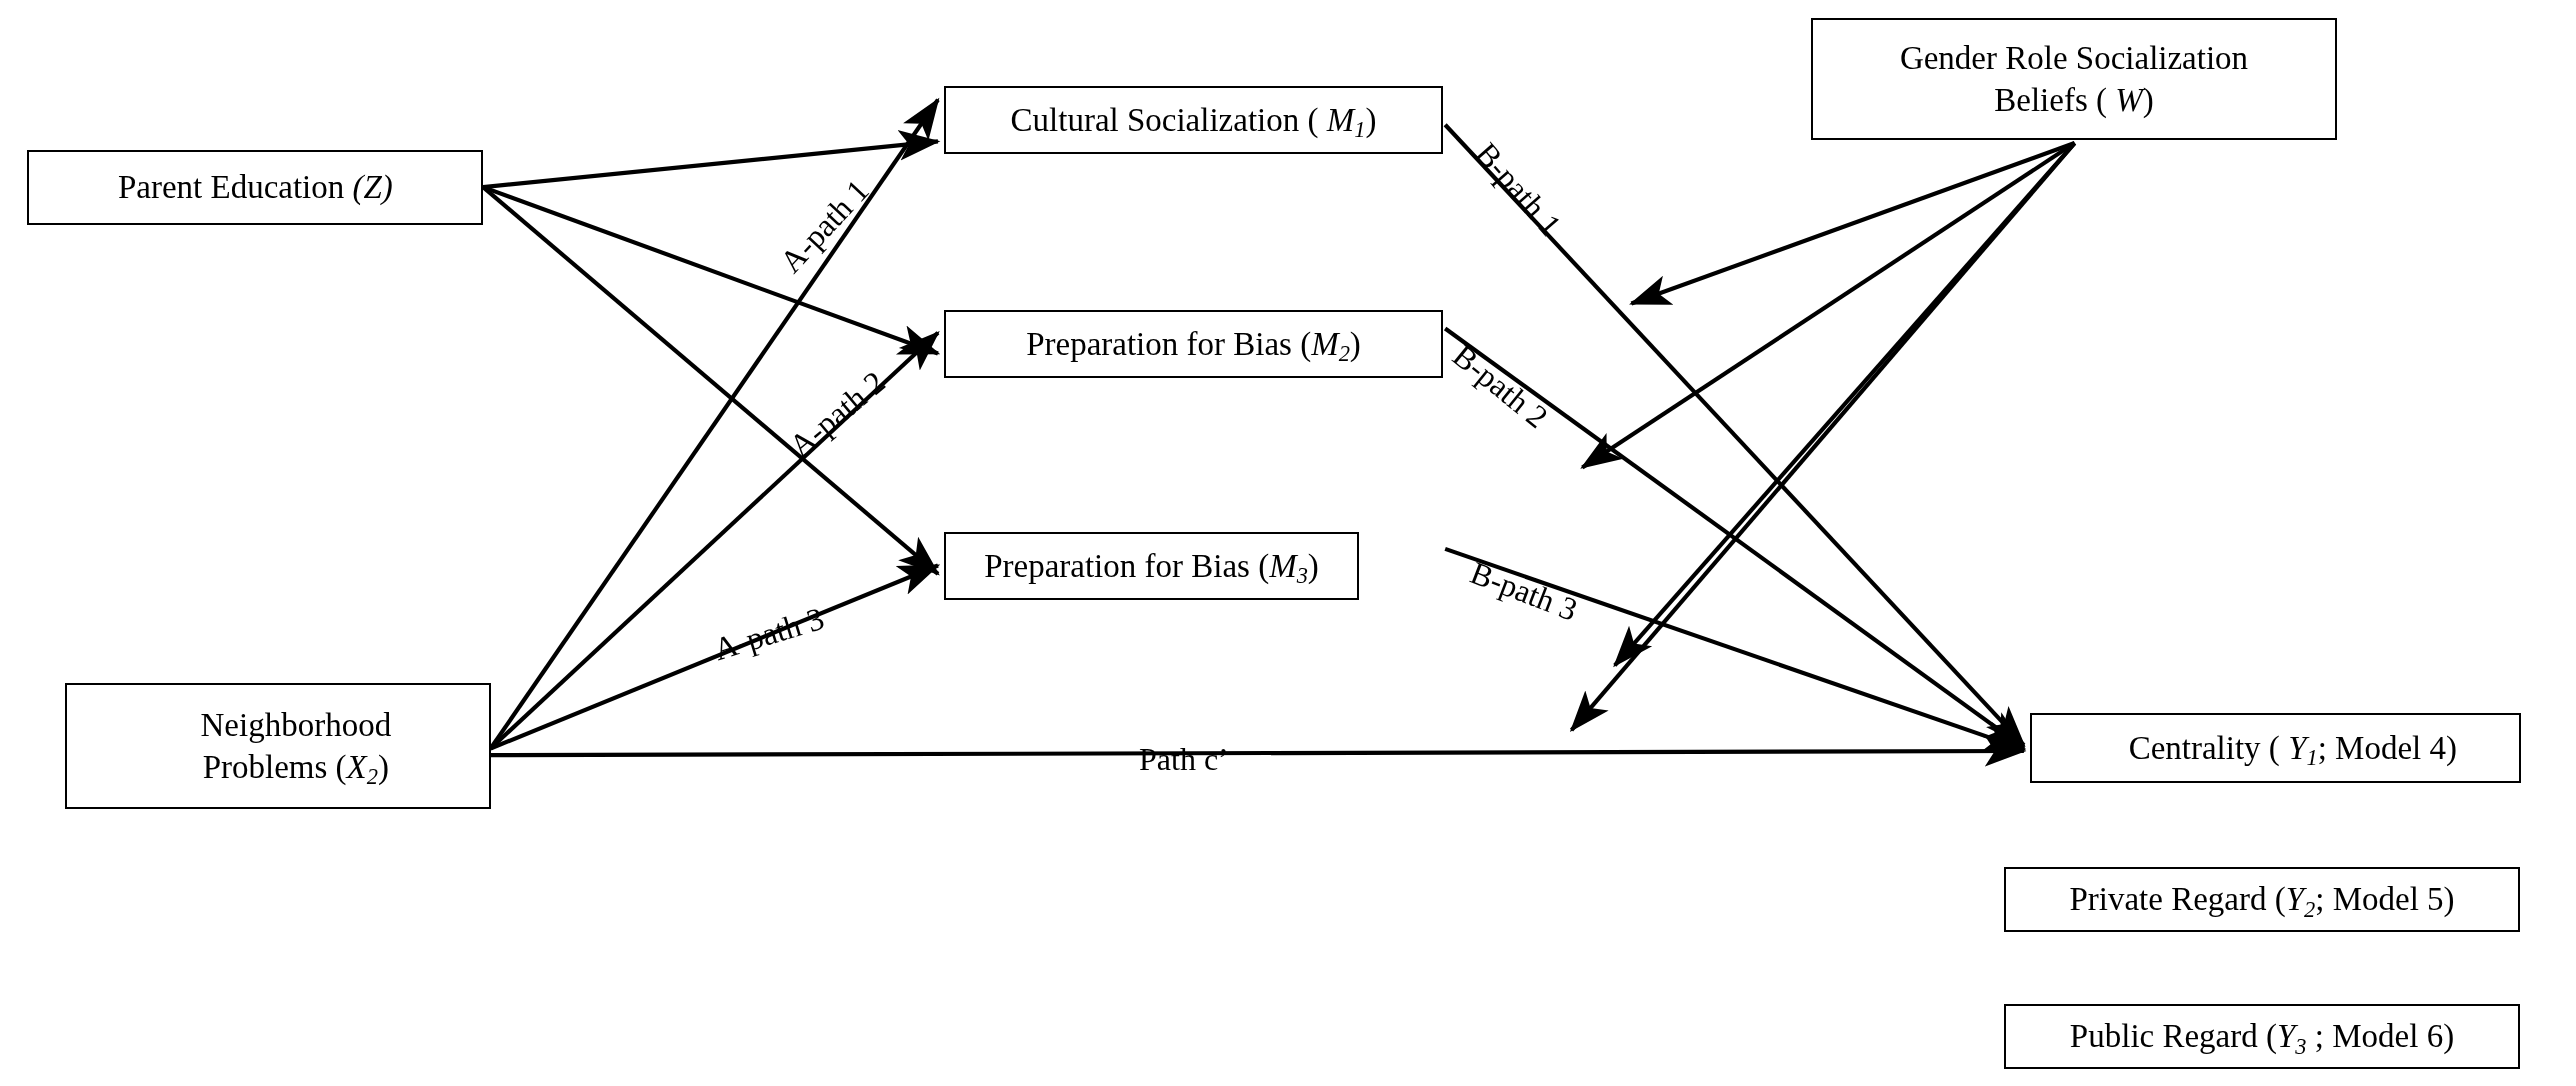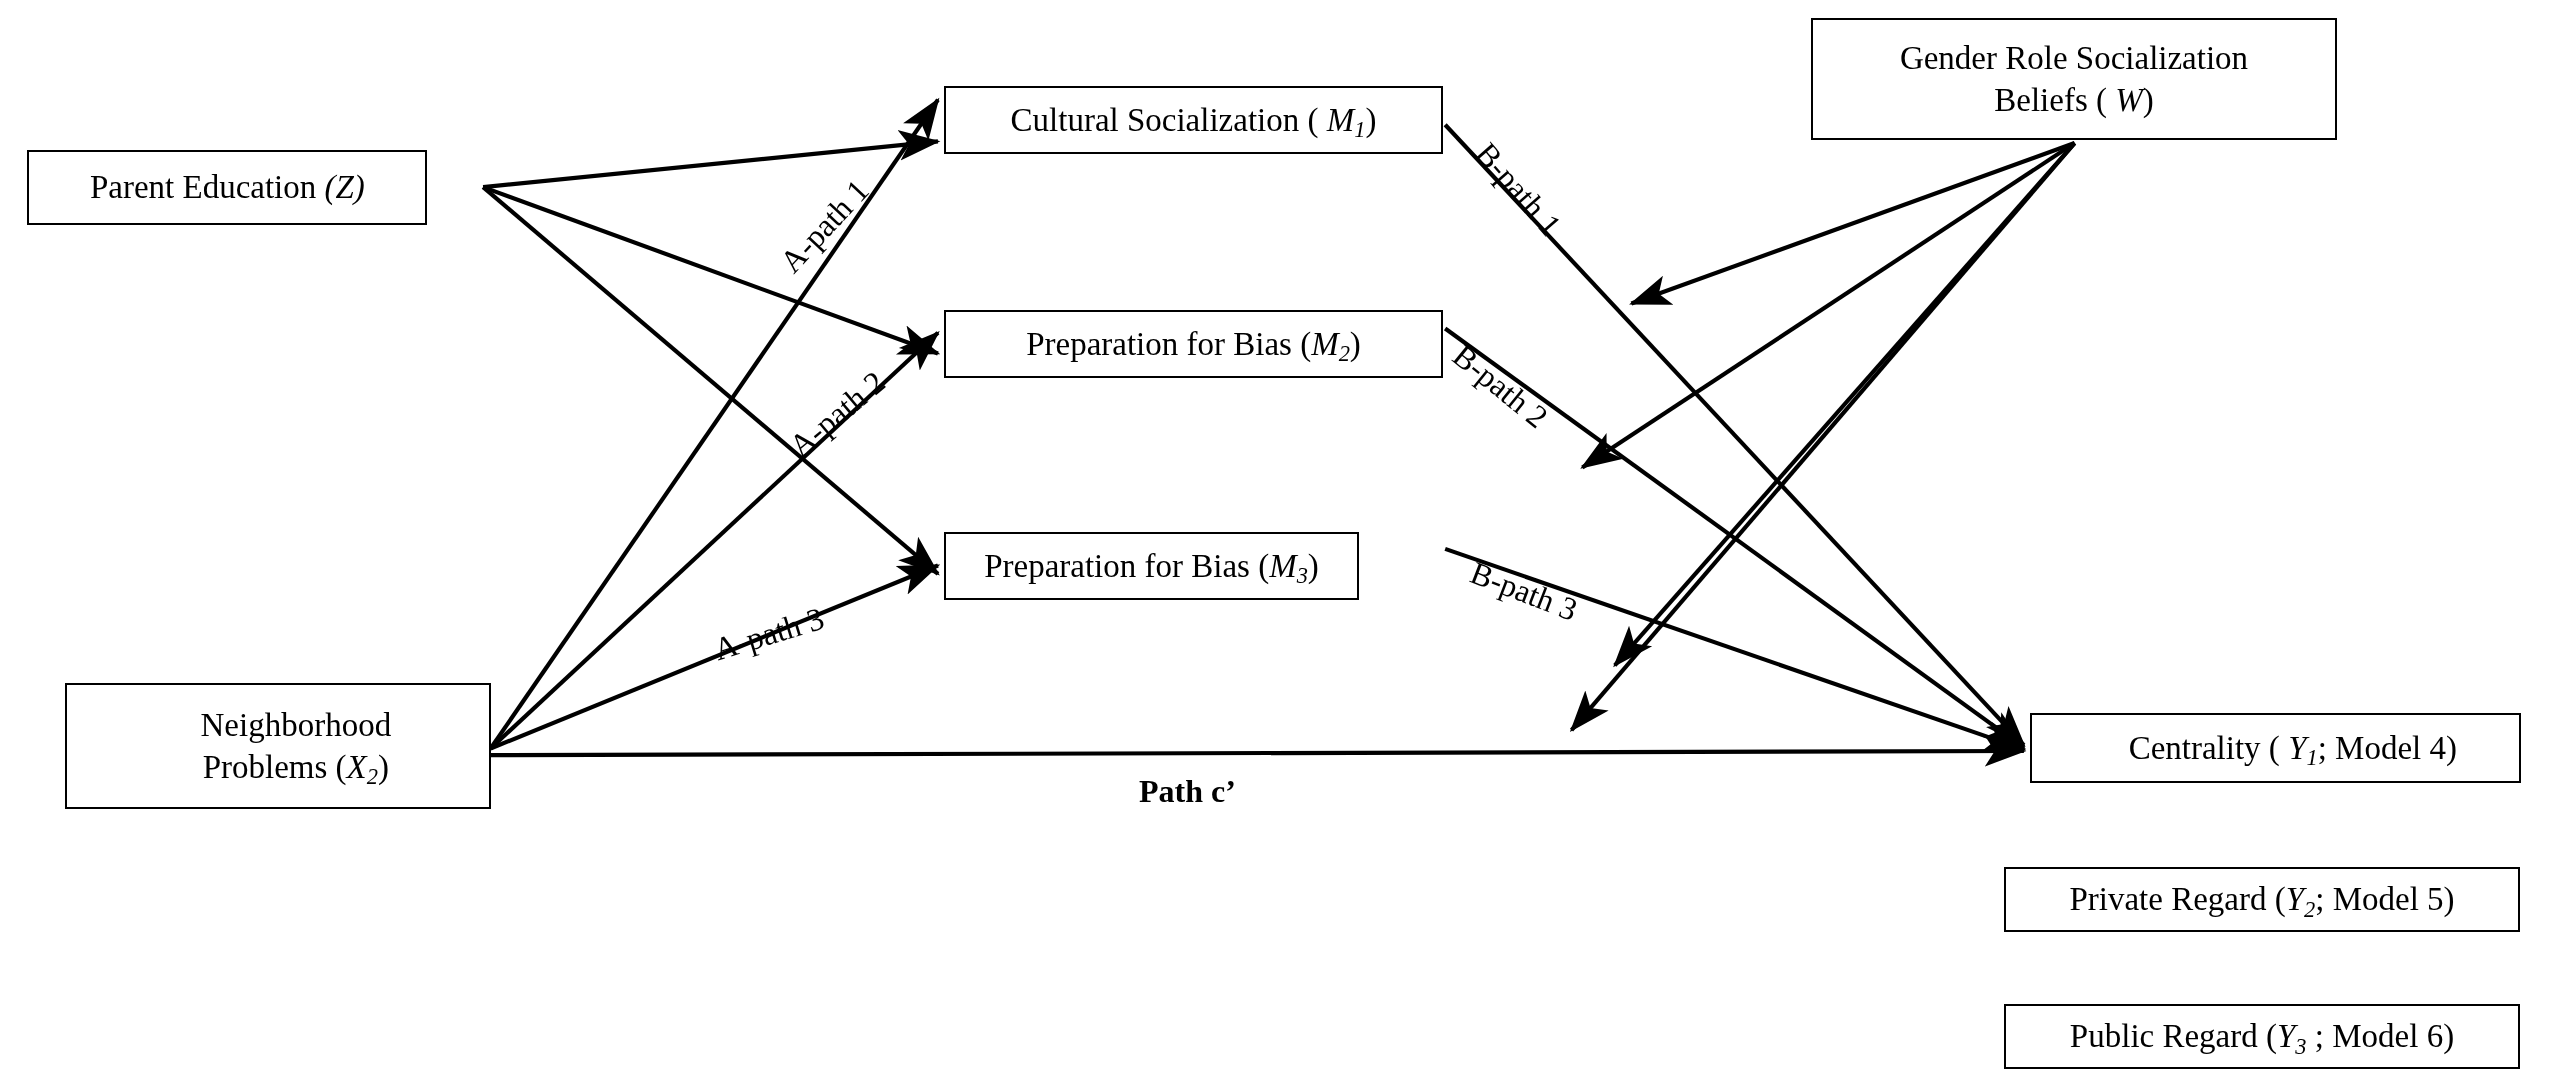--- a/index.html
+++ b/index.html
@@ -64,21 +64,21 @@
     <line x1="1738" y1="150" x2="2434" y2="896" stroke="#000" stroke-width="5" marker-end="url(#ah)"></line>
     <line x1="1738" y1="395" x2="2434" y2="899" stroke="#000" stroke-width="5" marker-end="url(#ah)"></line>
     <line x1="1738" y1="660" x2="2434" y2="901" stroke="#000" stroke-width="5" marker-end="url(#ah)"></line>
 
     <line x1="2495" y1="172" x2="1962" y2="365" stroke="#000" stroke-width="5" marker-end="url(#ah)"></line>
     <line x1="2495" y1="172" x2="1903" y2="562" stroke="#000" stroke-width="5" marker-end="url(#ah)"></line>
     <line x1="2495" y1="172" x2="1942" y2="800" stroke="#000" stroke-width="5" marker-end="url(#ah)"></line>
     <line x1="2495" y1="172" x2="1890" y2="878" stroke="#000" stroke-width="5" marker-end="url(#ah)"></line>
   </svg>
 
-  <div class="node" style="left:27.4px;top:150px;width:400px;height:75px;">
+  <div class="node" style="left:27.4px;top:150px;width:456px;height:75px;">
     <span class="lbl">Parent Education <i>(Z)</i></span>
   </div>
 
   <div class="node" style="left:65px;top:683px;width:426px;height:126px;padding-left:44px;">
     <span class="lbl">Neighborhood<br>Problems (<i>X</i><sub>2</sub>)</span>
   </div>
 
   <div class="node" style="left:944px;top:86px;width:499px;height:68px;">
     <span class="lbl">Cultural Socialization ( <i>M</i><sub>1</sub>)</span>
   </div>
@@ -106,16 +106,16 @@
   <div class="node" style="left:2004px;top:1004px;width:516px;height:65px;">
     <span class="lbl">Public Regard (<i>Y</i><sub>3</sub> ; Model  6)</span>
   </div>
 
   <div class="plabel" style="left:786px;top:249px;transform:rotate(-47deg);">A-path 1</div>
   <div class="plabel" style="left:794px;top:432px;transform:rotate(-40deg);">A-path 2</div>
   <div class="plabel" style="left:715px;top:632px;transform:rotate(-17deg);">A-path 3</div>
   <div class="plabel" style="left:1482px;top:129px;transform:rotate(49deg);">B-path 1</div>
   <div class="plabel" style="left:1457px;top:333px;transform:rotate(39deg);">B-path 2</div>
   <div class="plabel" style="left:1472px;top:553px;transform:rotate(21deg);">B-path 3</div>
-  <div class="plabel" style="left:1139px;top:773px;font-weight:bold;">Path c’</div>
+  <div class="plabel" style="left:1139px;top:741px;">Path c’</div>
 
 </div>
 
 
 </body></html>

